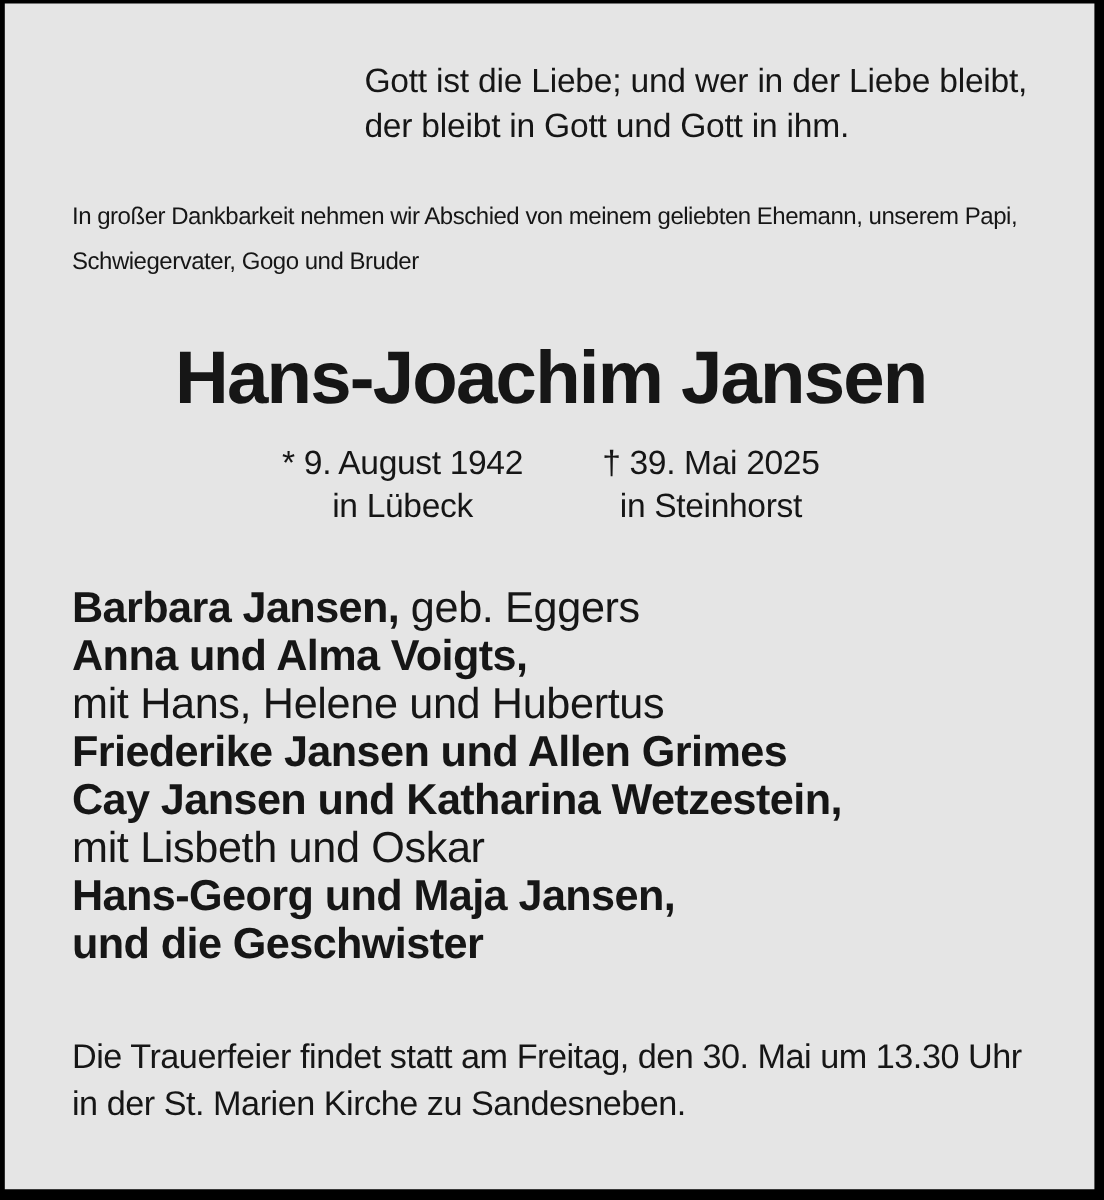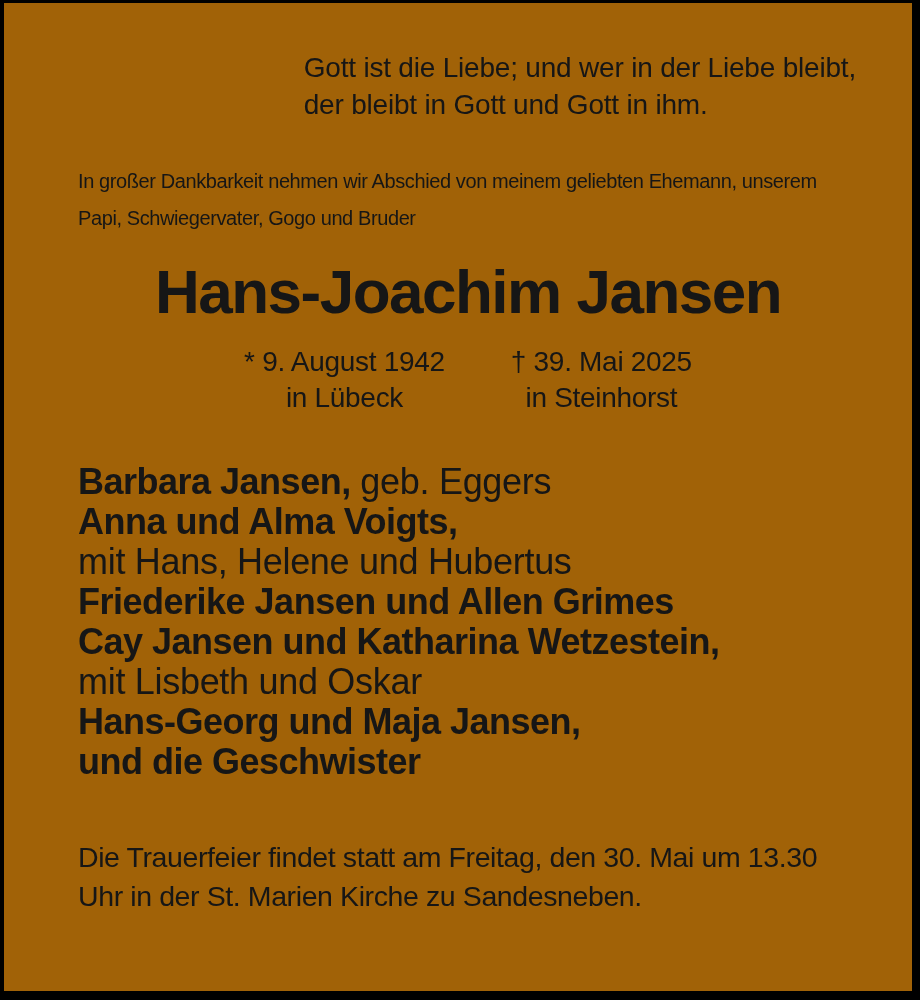--- a/index.html
+++ b/index.html
@@ -2,25 +2,25 @@
 <html lang="de"><head>
 <meta charset="utf-8">
 <style>
   * { margin: 0; padding: 0; box-sizing: border-box; }
   html, body { width: 920px; height: 1000px; background: #000; }
   body { font-family: "Liberation Sans", "DejaVu Sans", sans-serif; color: #161616; }
 
   .notice {
     width: 920px;
     height: 1000px;
-    background: #a16207;
+    background: #e5e5e5;
     border-style: solid;
     border-color: #000000;
     border-width: 3px 8px 9px 4px; 
-    padding: 46px 54px 0 74px;
+    padding: 46px 54px 0 56px;
     overflow: hidden;
   }
 
   
   .quote-block {
     width: fit-content;
     margin-left: auto;
     margin-right: 2px;
     font-size: 28px;
     line-height: 37px;
@@ -37,21 +37,21 @@
   .intro {
     margin-top: 40px;
     font-size: 20px;
     line-height: 37px;
     letter-spacing: -0.4px;
     max-width: 812px;
   }
 
   
   .deceased-name {
-    margin-top: 21px;
+    margin-top: 45px;
     text-align: center;
     font-size: 62px;
     font-weight: 700;
     letter-spacing: -1.5px;
     line-height: 1.1;
   }
 
   
   .dates-row {
     margin-top: 18px;

